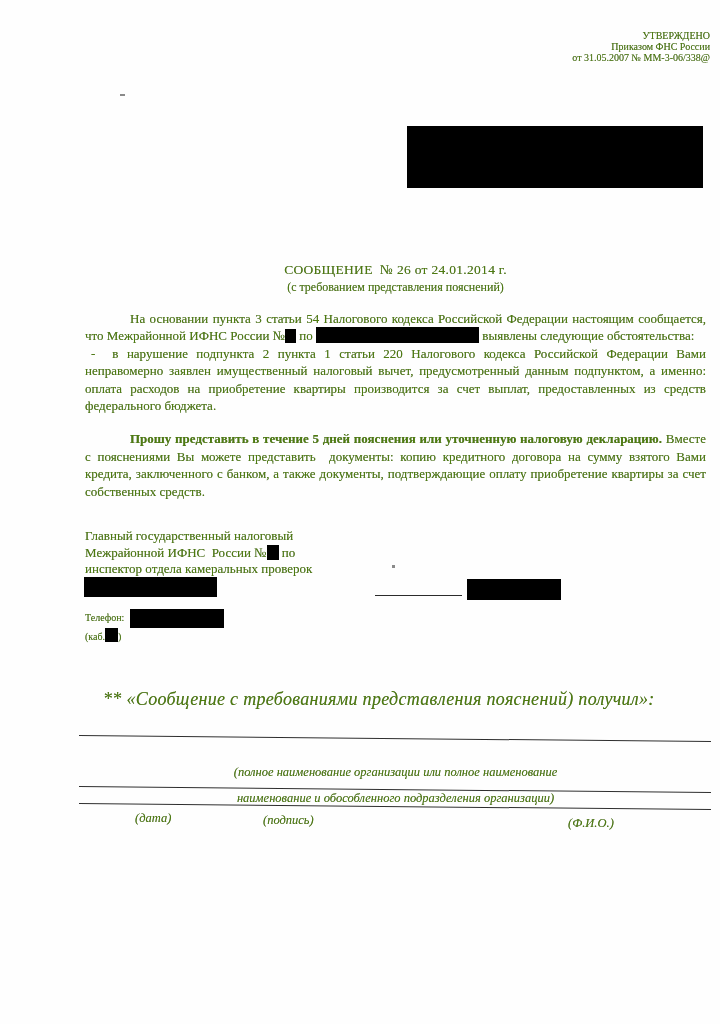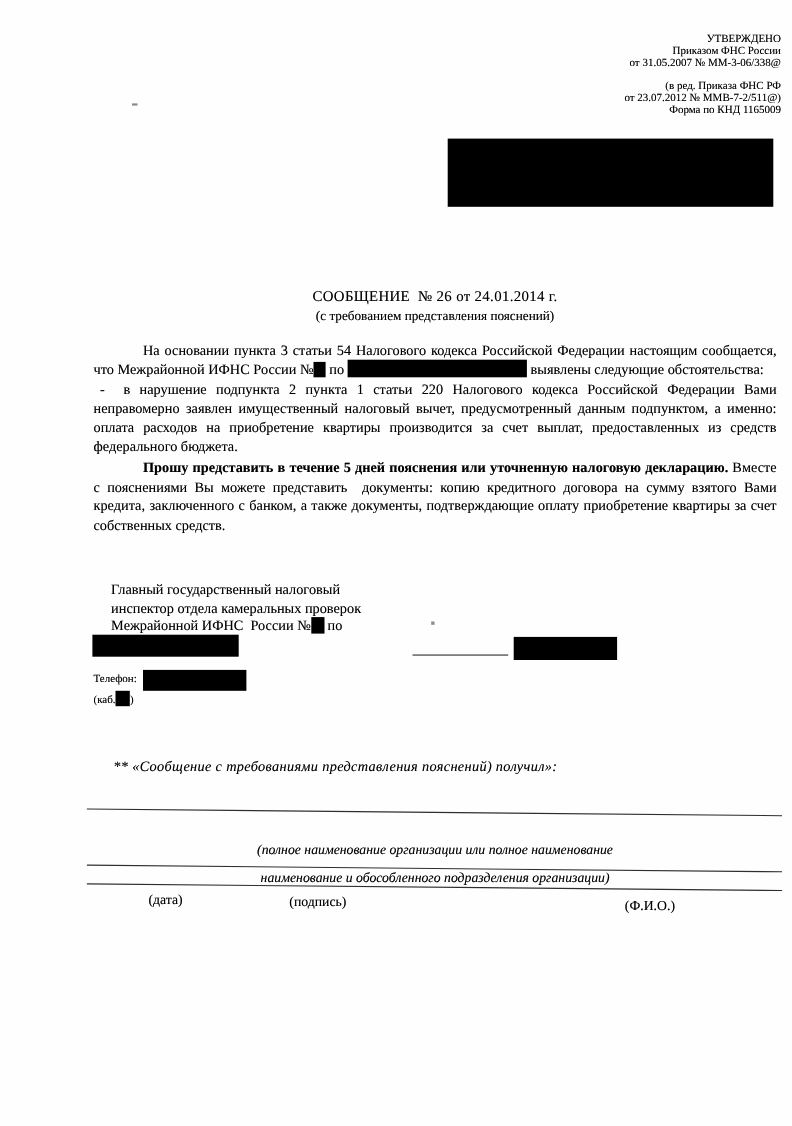--- a/index.html
+++ b/index.html
@@ -1,108 +1,103 @@
 <!DOCTYPE html>
 <html><head>
 <meta charset="utf-8">
 <style>
   * { margin:0; padding:0; box-sizing:border-box; }
   html,body { background:#ffffff; }
   .page {
     position:relative; width:720px; height:1024px;
     background:#fefefe; overflow:hidden;
     font-family:"Liberation Serif","DejaVu Serif",serif;
-    color:#000000;
+    color:#4d7c0f;
     text-shadow:0 0 0.4px rgba(60,60,60,.55);
   }
   
   .approval { position:absolute; top:30px; right:10px; text-align:right;
               font-size:10px; line-height:11px; }
   .approval .grp2 { margin-top:10px; }
   
   .redact { background:#000; display:inline-block; vertical-align:text-bottom; }
   .redact.abs { position:absolute; display:block; }
   .big-redact { left:407px; top:126px; width:296px; height:62px; }
   
   .title { position:absolute; left:85px; top:262px; width:621px; text-align:center; font-weight:normal; }
   .title .t1 { font-size:13.5px; letter-spacing:.3px; }
   .title .t2 { font-size:12px; margin-top:2px; }
   
   .body-text { position:absolute; left:85px; top:310px; width:621px;
                font-size:13px; line-height:17.4px; text-align:justify; }
   .body-text p { margin:0; }
   .body-text p.ind { text-indent:45px; }
   .body-text p.dash { text-indent:6px; }
-  .body-text p.last { margin-top:2px; }
+  .body-text p.last { margin-top:16px; }
   .r-sm  { width:11px; height:14px; }
   .r-wide{ width:163px; height:16px; }
   
-  .sig { position:absolute; left:85px; top:528px; font-size:13px; line-height:16.5px;margin-left:16px; }
+  .sig { position:absolute; left:85px; top:528px; font-size:13px; line-height:16.5px; }
   .r-num { width:12px; height:15px; }
   .sig-redact-left  { left:84px;  top:577px; width:133px; height:20px; }
   .sig-line { position:absolute; left:375px; top:595px; width:87px; height:1px; background:#2b2b2b; }
   .sig-redact-right { left:467px; top:579px; width:94px;  height:21px; }
   
   .phone { position:absolute; left:85px; top:609px; font-size:10px; line-height:17px; }
   .phone-row { display:flex; align-items:flex-start; }
   .r-phone { width:94px; height:19px; margin-left:6px; }
   .r-cab { width:13px; height:14px; }
   
-  .receipt-head { position:absolute; left:103px; top:689px; font-size:13px;
+  .receipt-head { position:absolute; left:103px; top:689px; font-size:18px;
                   font-style:italic; letter-spacing:.3px; }
   .hint { position:absolute; left:85px; width:621px; text-align:center;
           font-size:12.5px; font-style:italic;margin-top:20px; }
   .hint1 { top:745px; } .hint2 { top:771px; }
   .hline { position:absolute; left:79px; width:632px; height:1px; background:#2e2e2e;
            transform:rotate(0.55deg); transform-origin:left center; }
   .lineA { top:735px; } .lineB { top:786px; } .lineC { top:803px; }
-  .flabel { position:absolute; font-size:12.5px; }
+  .flabel { position:absolute; font-size:12.5px; font-style:italic; }
   .f-date { left:135px; top:811px; }
   .f-sign { left:263px; top:813px; }
   .f-name { left:568px; top:816px; }
   
   .speck { position:absolute; background:#8a8a8a; }
   .speck1 { left:120px; top:94px; width:5px; height:2px; }
   .speck2 { left:392px; top:565px; width:3px; height:3px; }
 </style>
 </head>
 <body>
 
 <div class="page">
 
   <div class="approval">
     <div>УТВЕРЖДЕНО</div>
     <div>Приказом ФНС России</div>
     <div>от 31.05.2007 № ММ-3-06/338@</div>
-    <div class="grp2">
-      <div>(в ред. Приказа ФНС РФ</div>
-      <div>от 23.07.2012 № ММВ-7-2/511@)</div>
-      <div>Форма по КНД 1165009</div>
-    </div>
   </div>
 
   <span class="speck speck1"></span>
 
   <div class="redact abs big-redact"></div>
 
   <div class="title">
     <div class="t1">СООБЩЕНИЕ&nbsp; № 26 от 24.01.2014 г.</div>
     <div class="t2">(с требованием представления пояснений)</div>
   </div>
 
   <div class="body-text">
     <p class="ind"><span>На основании пункта 3 статьи 54 Налогового кодекса Российской Федерации настоящим сообщается, что Межрайонной ИФНС России №</span><span class="redact r-sm"></span><span> по </span><span class="redact r-wide"></span><span> выявлены следующие обстоятельства:</span></p>
     <p class="dash">-&nbsp; в нарушение подпункта 2 пункта 1 статьи 220 Налогового кодекса Российской Федерации Вами неправомерно заявлен имущественный налоговый вычет, предусмотренный данным подпунктом, а именно: оплата расходов на приобретение квартиры производится за счет выплат, предоставленных из средств федерального бюджета.</p>
     <p class="ind last"><b>Прошу представить в течение 5 дней пояснения или уточненную налоговую декларацию.</b><span> Вместе с пояснениями Вы можете представить&nbsp; документы: копию кредитного договора на сумму взятого Вами кредита, заключенного с банком, а также документы, подтверждающие оплату приобретение квартиры за счет собственных средств.</span></p>
   </div>
 
   <div class="sig">
     <div>Главный государственный налоговый</div>
+    <div><span>Межрайонной ИФНС&nbsp; России №</span><span class="redact r-num"></span><span> по</span></div>
     <div>инспектор отдела камеральных проверок</div>
-    <div><span>Межрайонной ИФНС&nbsp; России №</span><span class="redact r-num"></span><span> по</span></div>
   </div>
   <div class="redact abs sig-redact-left"></div>
   <div class="sig-line"></div>
   <span class="speck speck2"></span>
   <div class="redact abs sig-redact-right"></div>
 
   <div class="phone">
     <div class="phone-row">
       <span>Телефон:</span>
       <span class="redact r-phone"></span>

